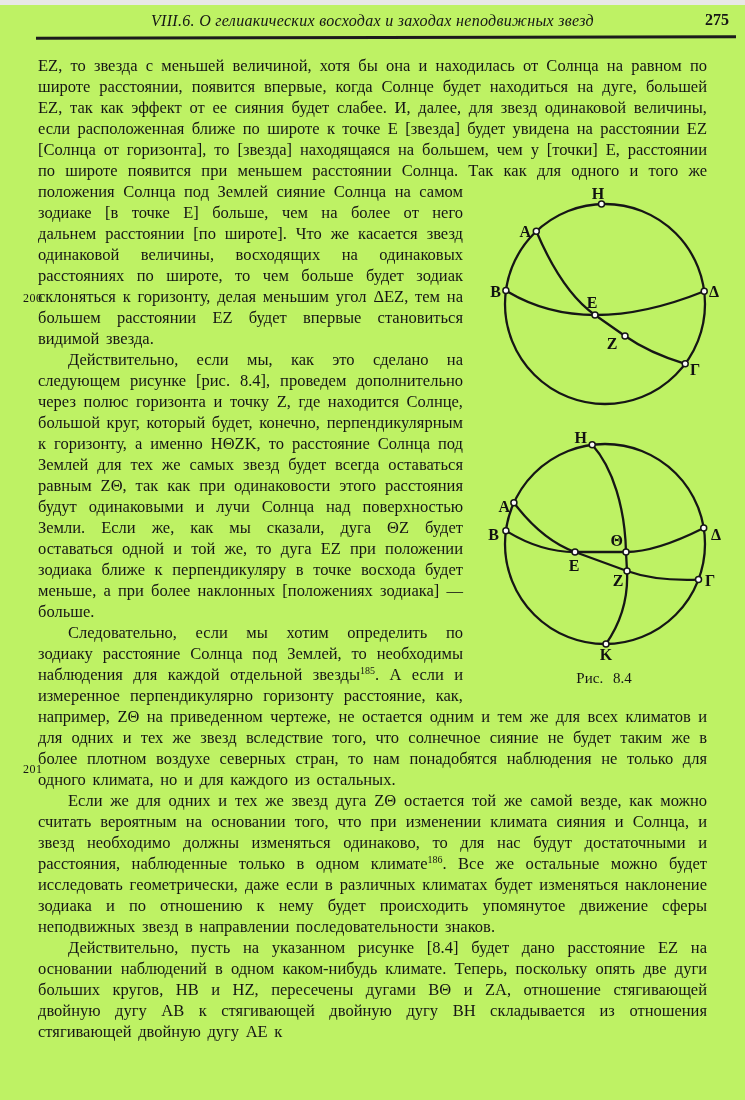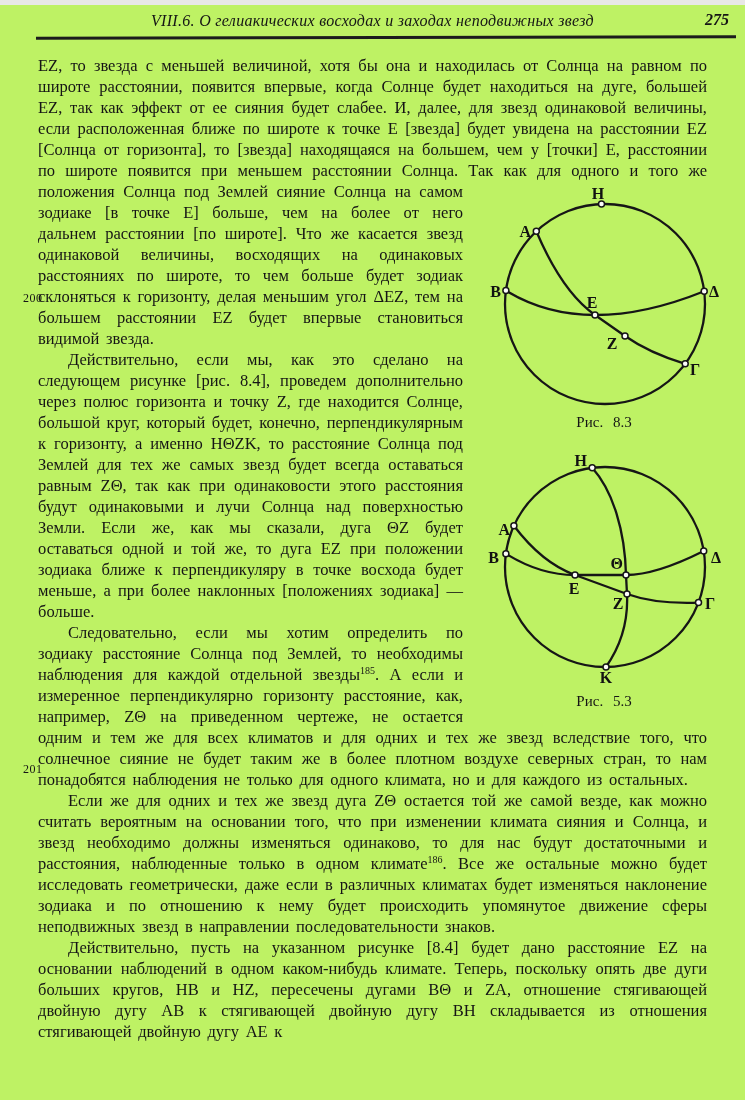--- a/index.html
+++ b/index.html
@@ -9,21 +9,21 @@
     background:#bef264; color:#151515; overflow:hidden;
     font-family:"Liberation Serif", serif;
   }
   .header { position:relative; padding:7px 40px 0 40px; height:27px; }
   .htitle {
     display:block; text-align:center; font-style:italic;
     font-size:16px; letter-spacing:0.3px; white-space:nowrap;
   }
   .pagenum {
     position:absolute; right:16px; top:6px;
-    font-style:italic; font-weight:bold; font-size:16px;
+    font-weight:bold; font-size:16px;
   }
   .rule { height:2.6px; background:#1c1c1c; margin:4px 9px 0 36px; transform:rotate(-0.12deg); }
   .body {
     margin:16px 38px 0 38px; text-align:justify;
     font-size:16.5px; line-height:21px; word-spacing:2.5px;
   }
   .para { text-indent:30px; }
   .para.first { text-indent:0; }
   sup.fn { font-size:10px; line-height:0; vertical-align:6px; word-spacing:0; }
   .figcol { float:right; width:258px; margin:1px -26px 0 12px; text-align:center; text-indent:0; }
@@ -74,21 +74,20 @@
           <g>
             <text class="plbl" x="105" y="3" text-anchor="middle">H</text>
             <text class="plbl" x="38" y="41" text-anchor="end">A</text>
             <text class="plbl" x="8" y="101" text-anchor="end">B</text>
             <text class="plbl" x="216" y="101" text-anchor="start">Δ</text>
             <text class="plbl" x="197" y="179" text-anchor="start">Γ</text>
             <text class="plbl" x="99" y="112" text-anchor="middle">E</text>
             <text class="plbl" x="119" y="153" text-anchor="middle">Z</text>
           </g>
         </svg>
-        <span class="figcap">Рис. 8.3</span>
 
         <svg class="svg84" width="252" height="242" viewBox="-12 -14 252 242" xmlns="http://www.w3.org/2000/svg">
           <g>
             <circle class="diag" cx="112" cy="106" r="100"></circle>
             <path class="diag" d="M 99.2 6.8 C 120 30 132 70 133 114 L 134 133 Q 136 173 113 206"></path>
             <path class="diag" d="M 12.9 92.7 Q 47 114 82 114 L 133 114 Q 163 114 210.7 90"></path>
             <path class="diag" d="M 20.9 64.8 Q 49.1 102.1 82 114 L 134 133 Q 162.2 143.2 205.5 141.6"></path>
           </g>
           <g>
             <circle class="dot" cx="99.2" cy="6.8" r="3"></circle>
@@ -106,21 +105,21 @@
             <text class="plbl" x="17" y="74" text-anchor="end">A</text>
             <text class="plbl" x="6" y="102" text-anchor="end">B</text>
             <text class="plbl" x="218" y="102" text-anchor="start">Δ</text>
             <text class="plbl" x="212" y="148" text-anchor="start">Γ</text>
             <text class="plbl" x="113" y="222" text-anchor="middle">K</text>
             <text class="plbl" x="130" y="108" text-anchor="end">Θ</text>
             <text class="plbl" x="81" y="133" text-anchor="middle">E</text>
             <text class="plbl" x="125" y="148" text-anchor="middle">Z</text>
           </g>
         </svg>
-        <span class="figcap">Рис. 5.3</span>
+        <span class="figcap">Рис. 8.4</span>
       </span>
       <span>на самом зодиаке [в точке E] больше, чем на более от него дальнем расстоянии [по широте]. Что же касается звезд одинаковой величины, восходящих на одинаковых расстояниях по широте, то чем больше будет зодиак склоняться к горизонту, делая меньшим угол ΔEZ, тем на большем расстоянии EZ будет впервые становиться видимой звезда.</span>
     </p>
 
     <p class="para">Действительно, если мы, как это сделано на следующем рисунке [рис. 8.4], проведем дополнительно через полюс горизонта и точку Z, где находится Солнце, большой круг, который будет, конечно, перпендикулярным к горизонту, а именно HΘZK, то расстояние Солнца под Землей для тех же самых звезд будет всегда оставаться равным ZΘ, так как при одинаковости этого расстояния будут одинаковыми и лучи Солнца над поверхностью Земли. Если же, как мы сказали, дуга ΘZ будет оставаться одной и той же, то дуга EZ при положении зодиака ближе к перпендикуляру в точке восхода будет меньше, а при более наклонных [положениях зодиака] — больше.</p>
 
     <p class="para"><span>Следовательно, если мы хотим определить по зодиаку расстояние Солнца под Землей, то необходимы наблюдения для каждой отдельной звезды</span><sup class="fn">185</sup><span>. А если и измеренное перпендикулярно горизонту расстояние, как, например, ZΘ на приведенном чертеже, не остается одним и тем же для всех климатов и для одних и тех же звезд вследствие того, что солнечное сияние не будет таким же в более плотном воздухе северных стран, то нам понадобятся наблюдения не только для одного климата, но и для каждого из остальных.</span></p>
 
     <p class="para"><span>Если же для одних и тех же звезд дуга ZΘ остается той же самой везде, как можно считать вероятным на основании того, что при изменении климата сияния и Солнца, и звезд необходимо должны изменяться одинаково, то для нас будут достаточными и расстояния, наблюденные только в одном климате</span><sup class="fn">186</sup><span>. Все же остальные можно будет исследовать геометрически, даже если в различных климатах будет изменяться наклонение зодиака и по отношению к нему будет происходить упомянутое движение сферы неподвижных звезд в направлении последовательности знаков.</span></p>
 

